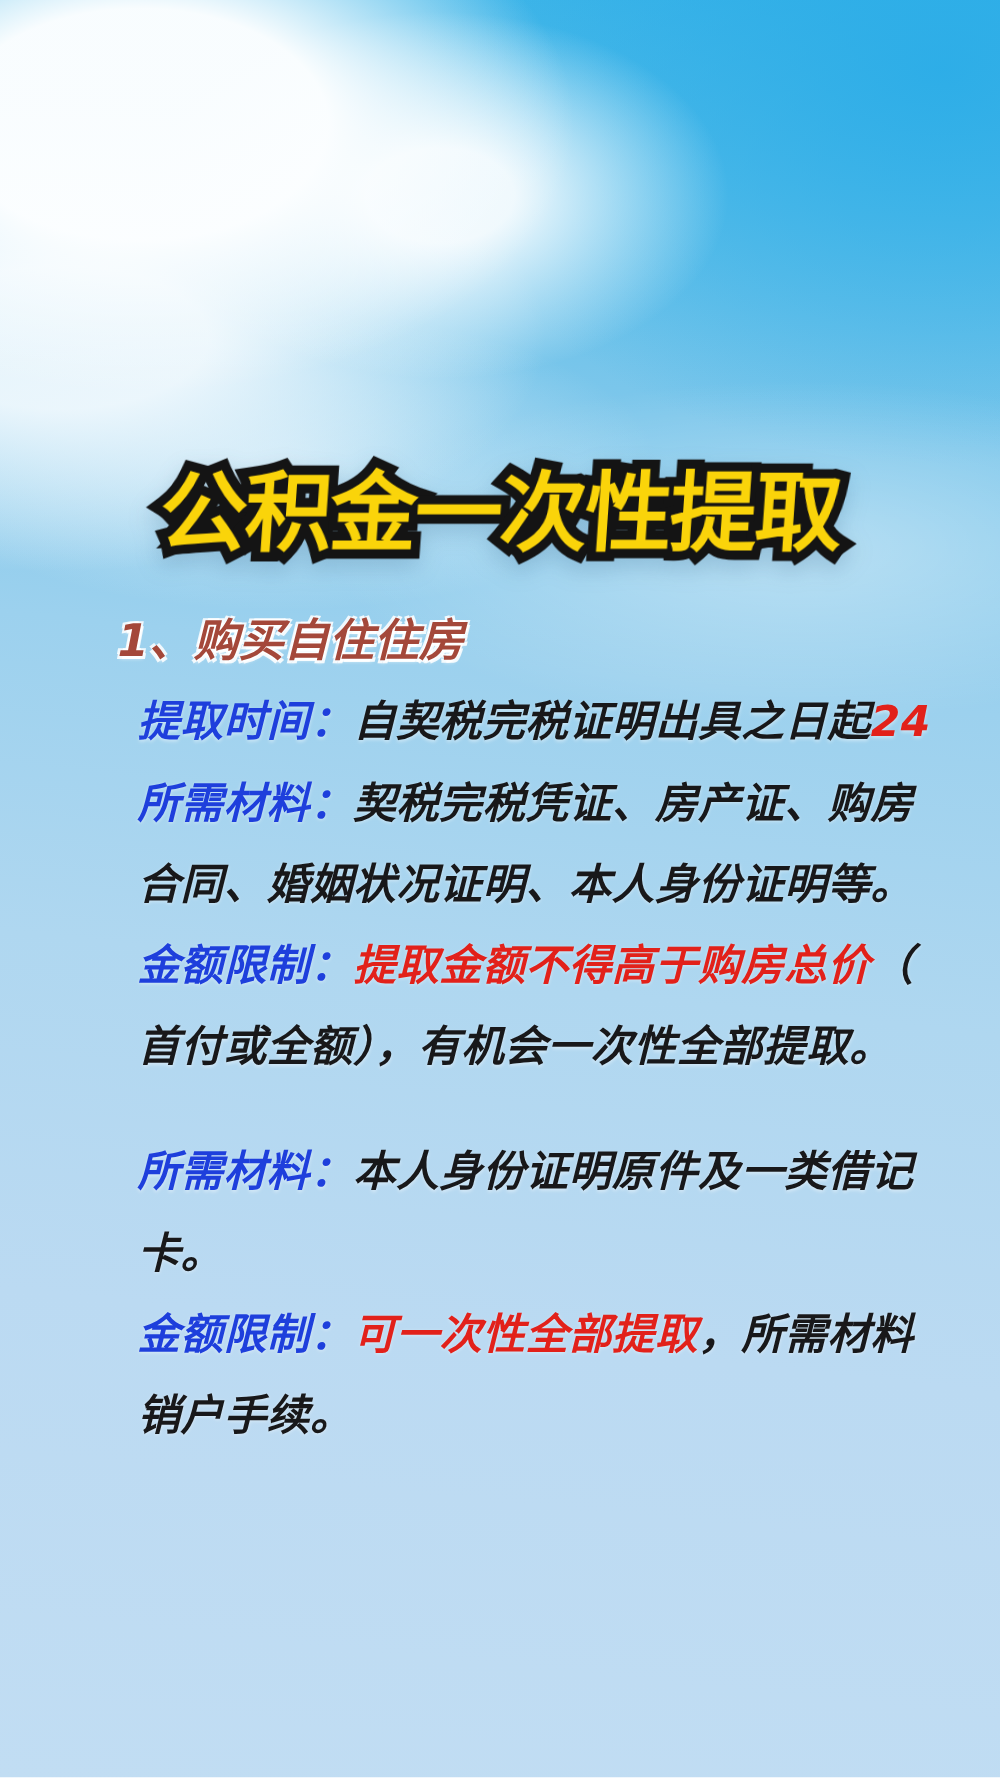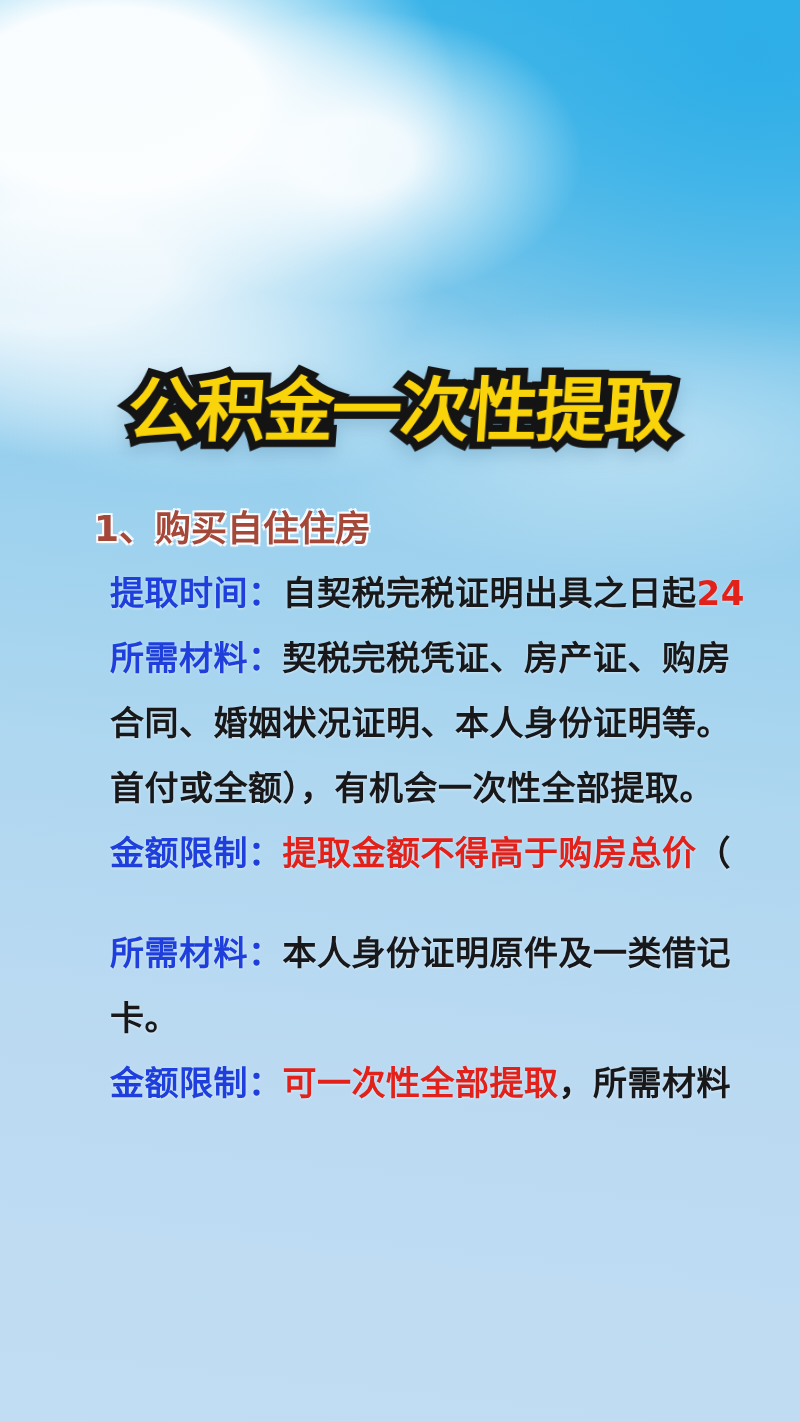--- a/index.html
+++ b/index.html
@@ -28,21 +28,21 @@
   }
   .title .stroke{
     position:absolute;left:0;top:0;width:100%;
     color:#141414;-webkit-text-stroke:15px #141414;
     text-shadow:
       6px 0 0 #141414,-6px 0 0 #141414,0 6px 0 #141414,0 -6px 0 #141414,
       5px 5px 0 #141414,-5px 5px 0 #141414,5px -5px 0 #141414,-5px -5px 0 #141414;
   }
   .title .fill{position:relative;color:#fad40a;}
   
-  .content{position:absolute;left:94px;top:504px;width:670px;}
+  .content{position:absolute;left:94px;top:489px;width:670px;font-style:italic;}
   .sec + .sec{margin-top:51px;}
   .heading{
     margin:0;font-size:36px;line-height:49px;font-weight:800;
     color:#a4483a;white-space:nowrap;
     text-shadow:-2px -2px 0 rgba(255,255,255,.85), 2px -2px 0 rgba(255,255,255,.85),
                 -2px 2px 0 rgba(255,255,255,.85), 2px 2px 0 rgba(255,255,255,.85),
                  0 2px 3px rgba(255,255,255,.6);
   }
   .line{
     margin:16px;font-size:34px;line-height:49px;font-weight:700;
@@ -62,24 +62,25 @@
     <span class="stroke" aria-hidden="true">公积金一次性提取</span><span class="fill">公积金一次性提取</span>
   </h1>
 
   <div class="content">
 
     <section class="sec">
       <h2 class="heading">1、购买自住住房</h2>
       <p class="line"><span class="seg blue">提取时间：</span><span class="seg black">自契税完税证明出具之日起</span><span class="seg red">24</span></p>
       <p class="line"><span class="seg blue">所需材料：</span><span class="seg black">契税完税凭证、房产证、购房</span></p>
       <p class="line"><span class="seg black">合同、婚姻状况证明、本人身份证明等。</span></p>
+      <p class="line"><span class="seg blue">金额限制：</span><span class="seg red">提取金额不得高于购房总价</span><span class="seg black">（</span></p>
       <p class="line"><span class="seg black">首付或全额），有机会一次性全部提取。</span></p>
-      <p class="line"><span class="seg blue">金额限制：</span><span class="seg red">提取金额不得高于购房总价</span><span class="seg black">（</span></p>
     </section>
 
     <section class="sec">
       <p class="line"><span class="seg blue">所需材料：</span><span class="seg black">本人身份证明原件及一类借记</span></p>
       <p class="line"><span class="seg black">卡。</span></p>
       <p class="line"><span class="seg blue">金额限制：</span><span class="seg red">可一次性全部提取</span><span class="seg black">，所需材料</span></p>
+      <p class="line"><span class="seg black">销户手续。</span></p>
     </section>
 
   </div>
 </div>
 
 </body></html>

